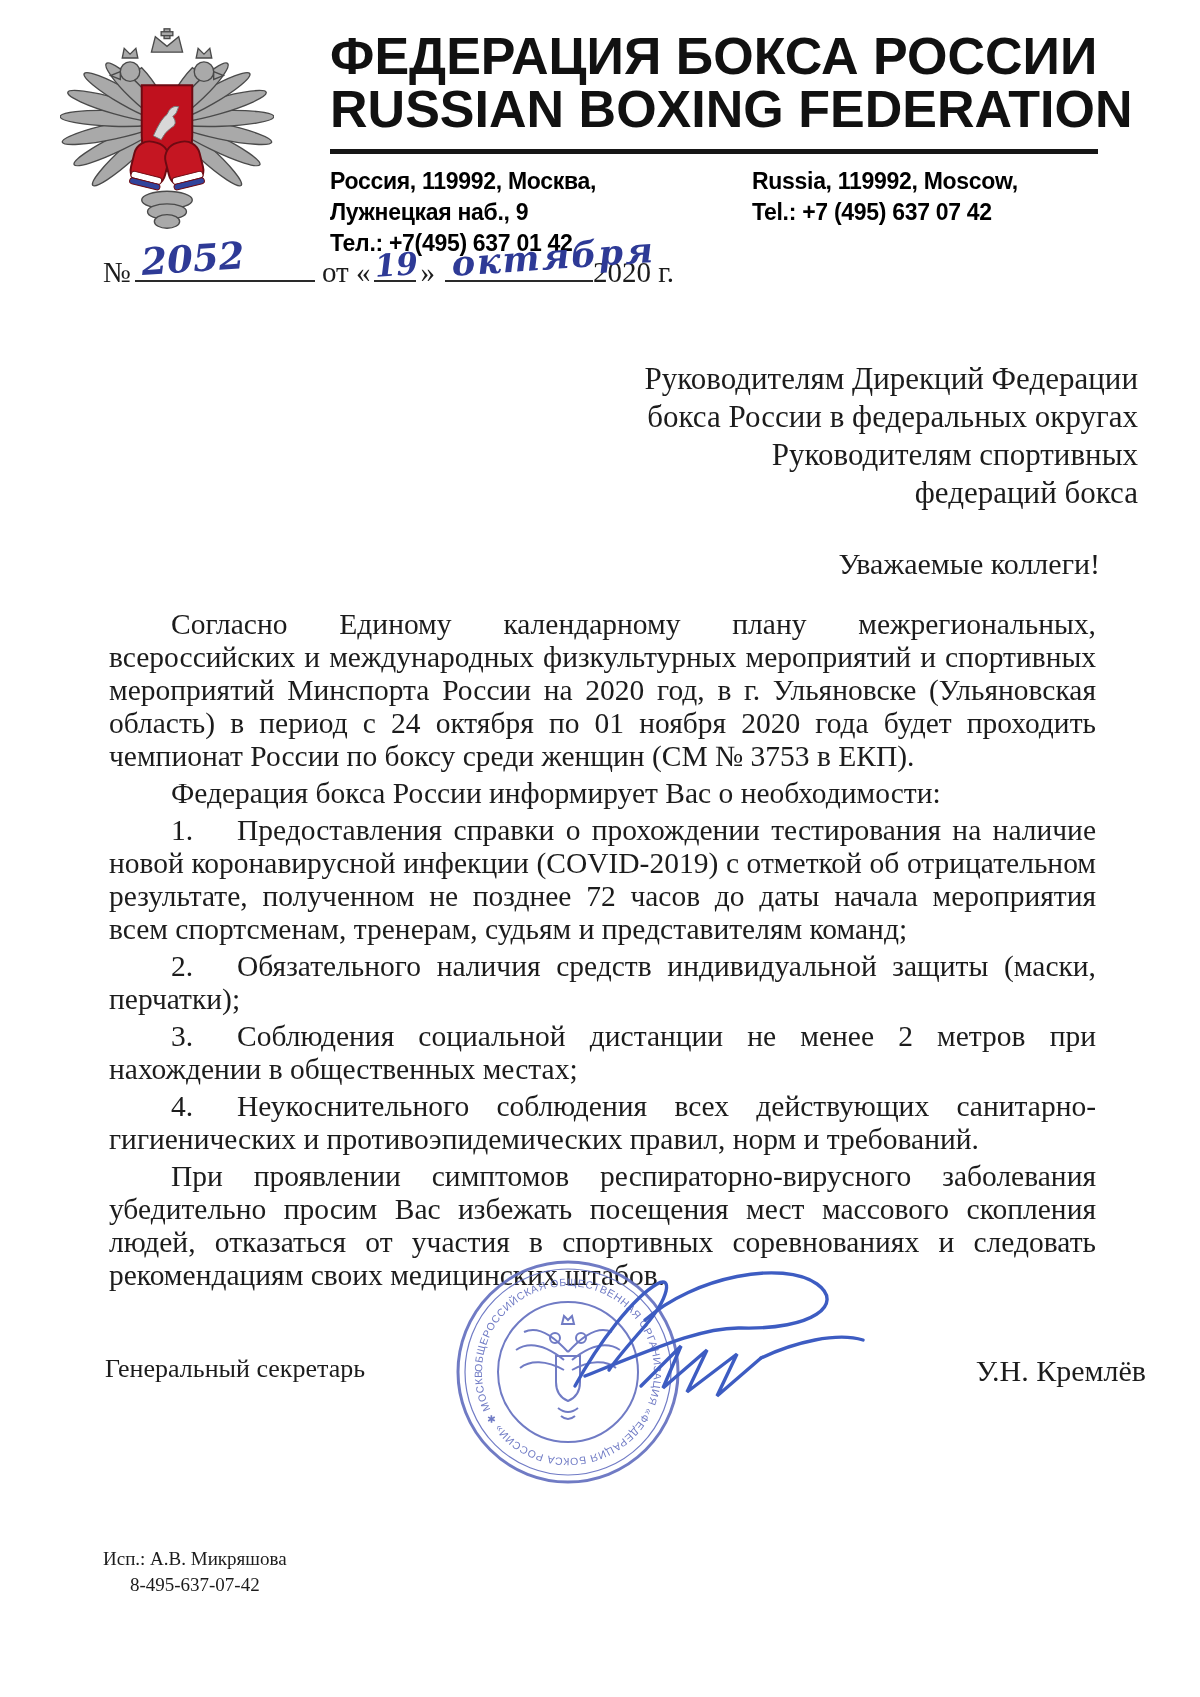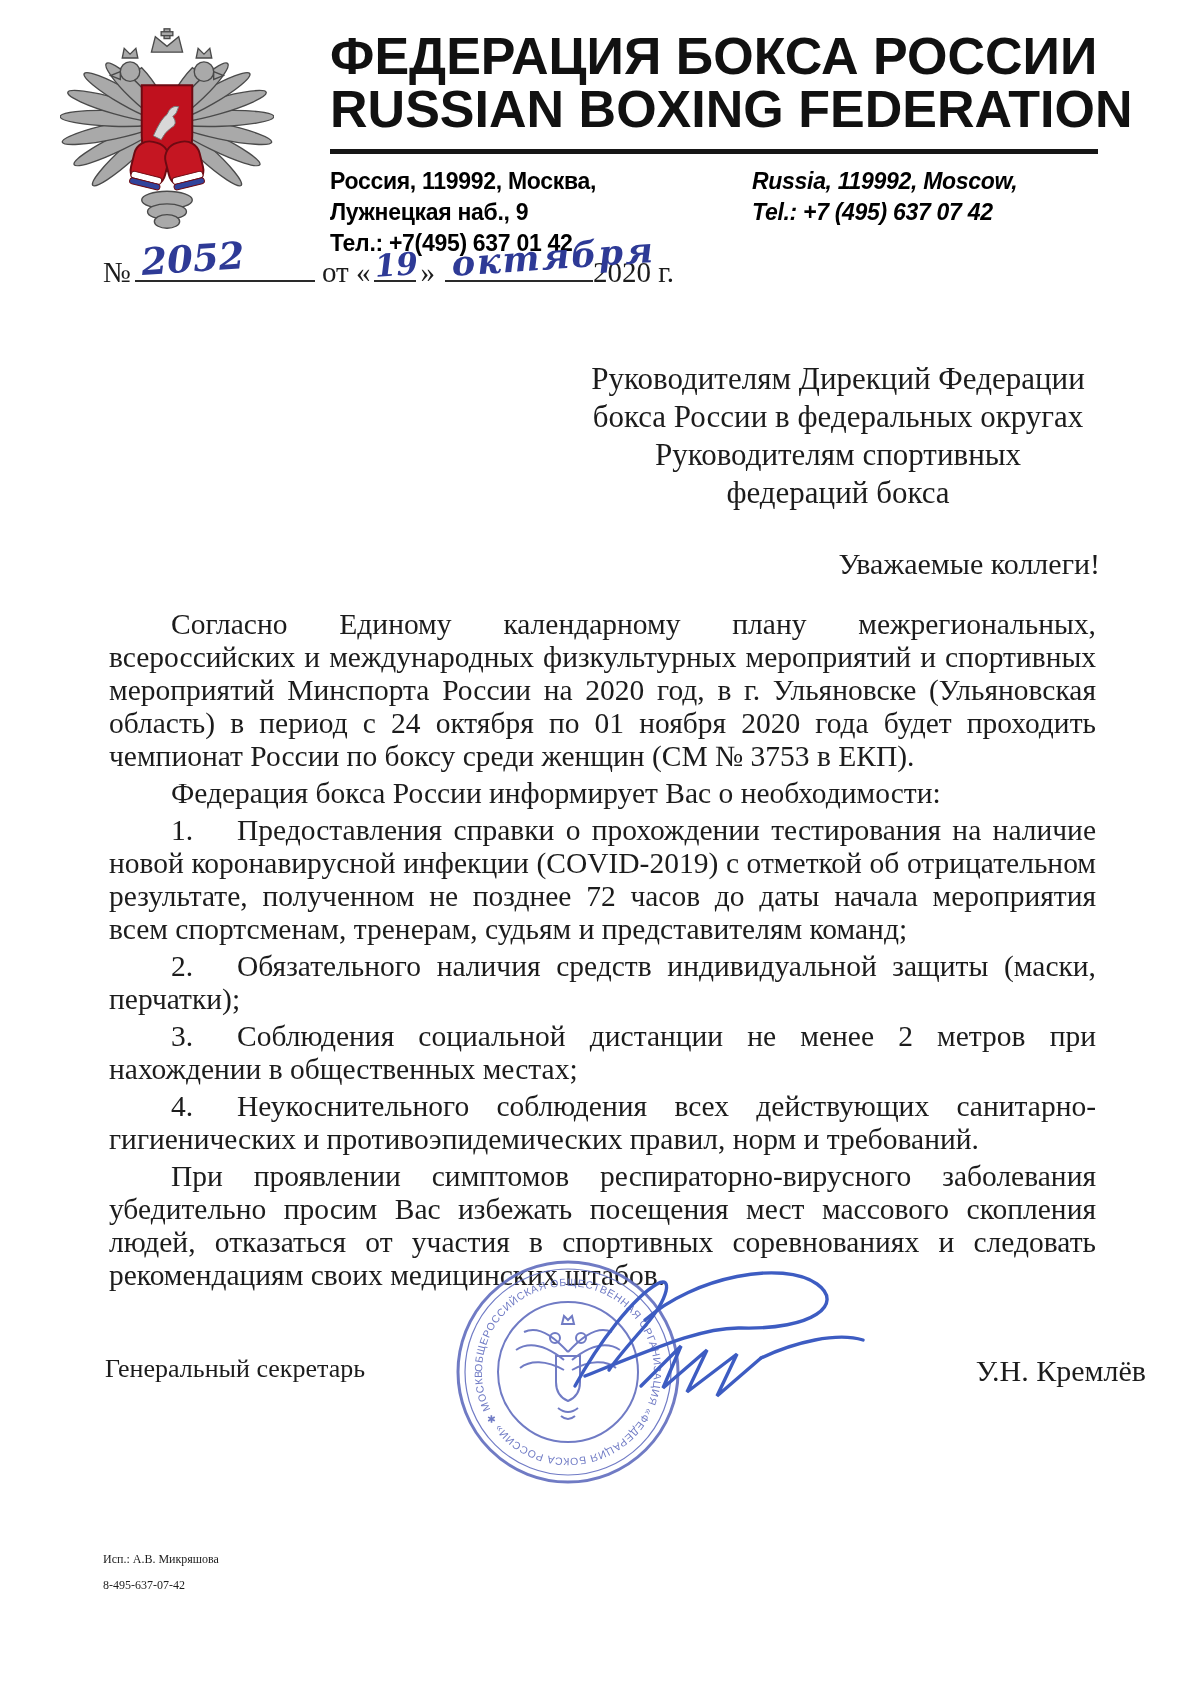--- a/index.html
+++ b/index.html
@@ -13,49 +13,49 @@
   .head-text{position:absolute;left:330px;top:30px;width:768px;}
   .title-ru,.title-en{
     font-family:"Liberation Sans",sans-serif;font-weight:700;
     font-size:51px;line-height:53px;letter-spacing:0;color:#111;
     white-space:nowrap;transform:scaleX(1.02);transform-origin:left;
   }
   .head-rule{position:absolute;left:330px;top:149px;width:768px;height:5px;background:#161616;}
   .addresses{position:absolute;left:330px;top:166px;width:768px;display:flex;}
   .addr{font-family:"Liberation Sans",sans-serif;font-weight:700;font-size:23px;line-height:31px;color:#000000;letter-spacing:-0.3px;}
   .addr-ru{width:422px;}
-  .addr-en{width:346px;font-style:italic;}
+  .addr-en{width:346px;}
   
   .numline{position:absolute;left:103px;top:246px;font-size:29px;white-space:nowrap;}
   .blank{display:inline-block;border-bottom:2px solid #2a2a2a;position:relative;vertical-align:baseline;height:34px;}
   .b1{width:180px;margin-left:4px;}
   .b2{width:42px;margin:0 4px;}
   .b3{width:148px;margin:0 0 0 10px;}
   .hw{
     position:absolute;left:8px;bottom:-4px;
     font-family:"DejaVu Serif",serif;font-style:italic;font-weight:700;
     color:#2e3a96;font-size:37px;white-space:nowrap;
     transform:rotate(-4deg);transform-origin:left bottom;
   }
   .hw-day{font-size:31px;left:2px;}
   .hw-month{font-size:35px;letter-spacing:2px;}
   
-  .recipient{position:absolute;right:108px;top:360px;width:600px;text-align:center;font-size:31px;line-height:38px;}
+  .recipient{position:absolute;right:108px;top:360px;width:600px;text-align:right;font-size:31px;line-height:38px;}
   
   .salutation{position:absolute;left:105px;top:547px;width:995px;text-align:right;font-size:30px;}
   .body{position:absolute;left:105px;top:604px;width:995px;font-size:29.5px;line-height:33px;text-align:justify;}
   .para{margin:4px;text-indent:62px;}
   .pnum{display:inline-block;min-width:66px;text-indent:0;}
   
   .sig-title{position:absolute;left:105px;top:1354px;font-size:26px;}
   .sig-name{position:absolute;right:100px;top:1354px;font-size:30px;}
   .stamp{position:absolute;left:452px;top:1256px;width:232px;height:232px;opacity:.92;}
   .autograph{position:absolute;left:545px;top:1258px;width:330px;height:170px;}
   
-  .footer{position:absolute;left:103px;top:1546px;font-size:12px;line-height:26px;}
+  .footer{position:absolute;left:103px;top:1546px;font-size:19px;line-height:26px;text-align:center;}
 </style>
 </head>
 <body>
 
 <div class="page">
 
   <div class="emblem">
     <svg viewBox="0 0 220 212" width="214" height="208">
       <g fill="#a9a9a9" stroke="#4a4a4a" stroke-width="1.4">
 

